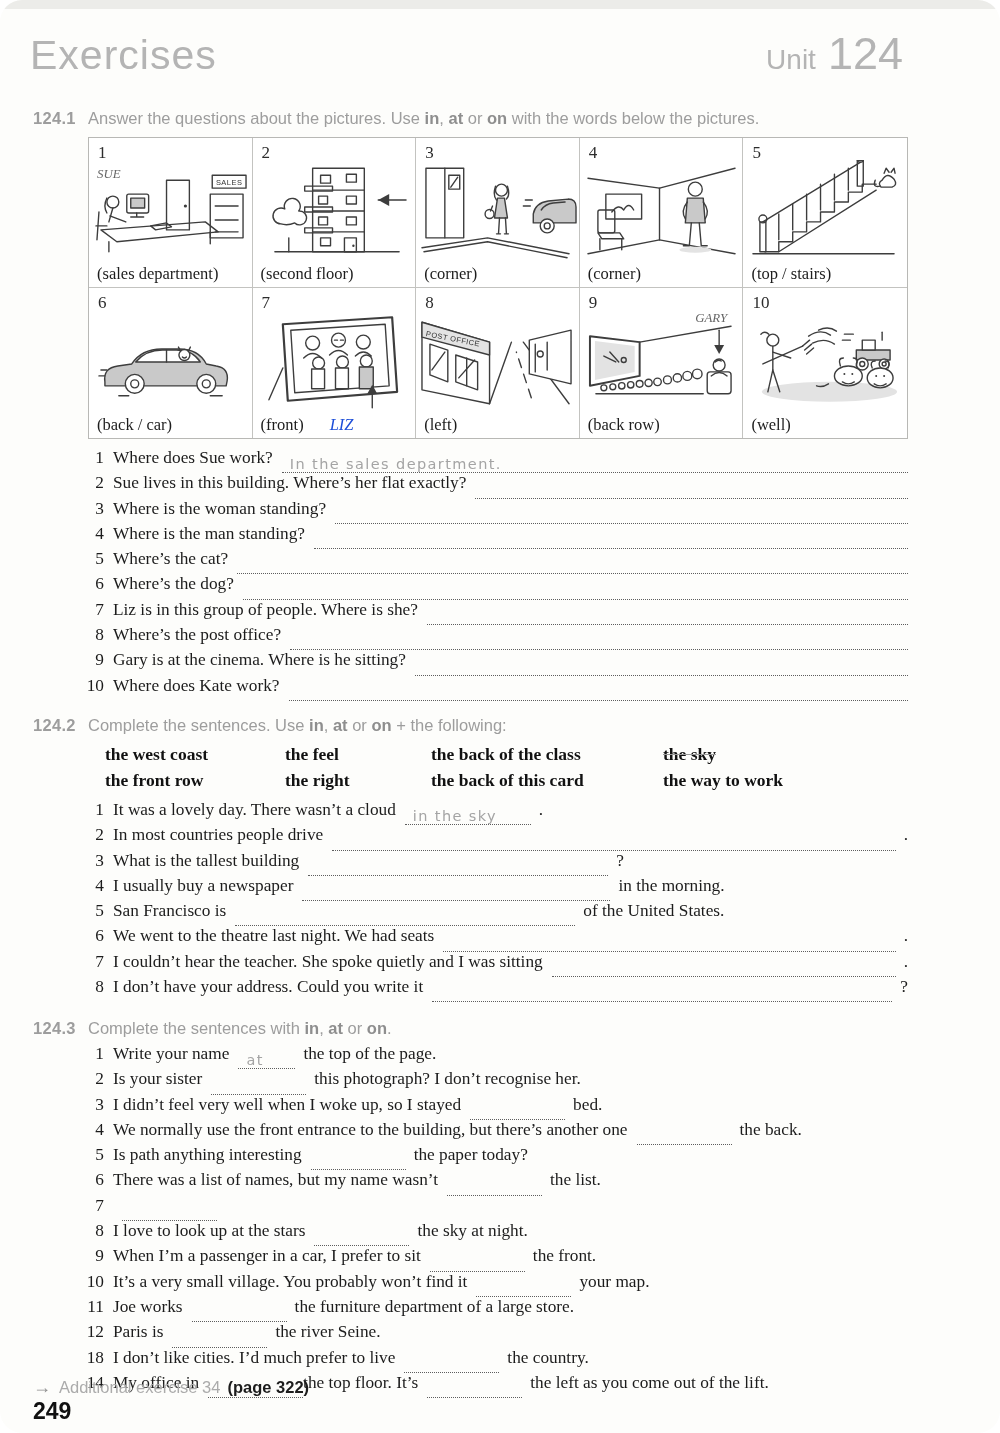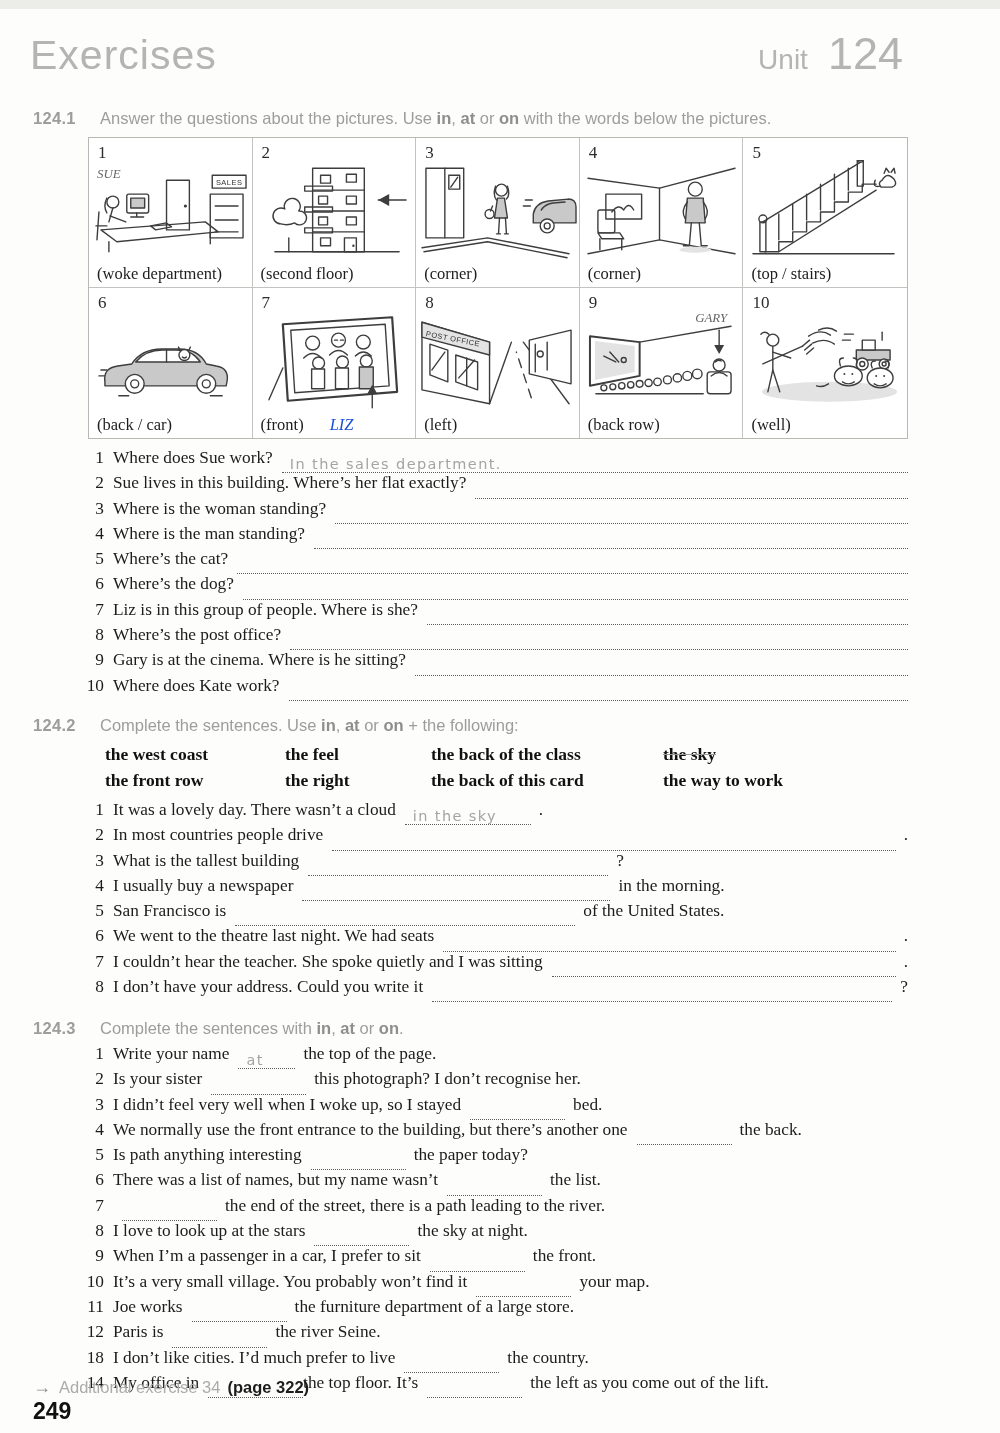--- a/index.html
+++ b/index.html
@@ -1,29 +1,29 @@
 <!DOCTYPE html>
 <html><head>
 <meta charset="utf-8">
 <style>
   html,body{margin:0;padding:0;background:#ffffff;}
   .page{position:relative;width:1000px;height:1433px;background:#fdfdfb;overflow:hidden;
-        font-family:"Liberation Serif",serif;color:#1f1f1f;}
+        font-family:"Liberation Serif",serif;color:#1f1f1f;border-radius:22px;}
   .page::before{content:"";position:absolute;top:0;left:0;right:0;height:9px;background:#ecece9;}
 
   
   .hdr{position:absolute;top:28px;left:30px;right:97px;display:flex;justify-content:space-between;align-items:baseline;}
   .title{font-family:"Liberation Sans",sans-serif;font-size:41px;color:#b4b4b4;letter-spacing:1px;}
   .unit{font-family:"Liberation Sans",sans-serif;color:#b4b4b4;white-space:nowrap;}
   .unit .uw{font-size:28px;}
-  .unit .un{font-size:45px;margin-left:20px;}
+  .unit .un{font-size:45px;margin-left:12px;}
 
   
   .exhead{position:absolute;left:33px;right:40px;display:flex;
-          font-family:"Liberation Sans",sans-serif;font-size:16.5px;color:#9d9d9d;gap:12px;}
+          font-family:"Liberation Sans",sans-serif;font-size:16.5px;color:#9d9d9d;}
   .exnum{flex:none;width:55px;font-weight:600;letter-spacing:.3px;}
   .exinstr b{font-weight:700;color:#8e8e8e;}
   #ex1-head{top:109px;} #ex2-head{top:716px;} #ex3-head{top:1019px;}
 
   
   .grid{position:absolute;top:137px;left:88px;width:818px;display:grid;
         grid-template-columns:repeat(5,1fr);grid-auto-rows:150px;
         border:1px solid #b8b8b5;background:#fff;}
   .cell{position:relative;border-right:1px solid #c3c3c0;border-bottom:1px solid #c3c3c0;}
   .cell:nth-child(5n){border-right:none;}
@@ -112,21 +112,21 @@
           <rect x="40" y="38" width="14" height="10" class="fillG"></rect>
           <path d="M46,53 v4 M40,57 h13"></path>
         <path d="M60,66 l16,-3 l5,4 l-16,3 z"></path>
         <rect x="76" y="20" width="23" height="50"></rect>
           <circle cx="95" cy="46" r="1.6" class="solid"></circle>
         <rect x="122" y="15" width="34" height="13" class="fillW"></rect>
         <text class="sign-lbl" x="139" y="25" text-anchor="middle">SALES</text>
         <rect x="120" y="34" width="33" height="44"></rect>
           <path d="M125,46 h23 M125,60 h23 M125,72 h23"></path>
       </svg>
-      <span class="caption">(woke department)</span>
+      <span class="caption">(sales department)</span>
     </div>
 
     <div class="cell">
       <span class="picnum">2</span>
       <svg class="illust" viewBox="0 0 160 100">
         <path d="M20,92 H145"></path>
         <rect x="58" y="8" width="52" height="84" class="fillW"></rect>
         <path d="M58,30 h52 M58,51 h52 M58,72 h52"></path>
         <rect x="50" y="26" width="28" height="5"></rect>
           <rect x="50" y="47" width="28" height="5"></rect>
@@ -590,21 +590,20 @@
       </div>
 
       <div class="qrow row-7">
         <span class="qnum">7</span>
         <span class="qtext"></span>
         <span class="blank">
           <span class="hand"></span>
         </span>
         <span class="posttext midtext"></span>
 
-        <span class="posttext">the end of the street, there is a path leading to the river.</span>
       </div>
 
       <div class="qrow row-8">
         <span class="qnum">8</span>
         <span class="qtext">I love to look up at the stars</span>
         <span class="blank">
           <span class="hand"></span>
         </span>
         <span class="posttext midtext"></span>
 

